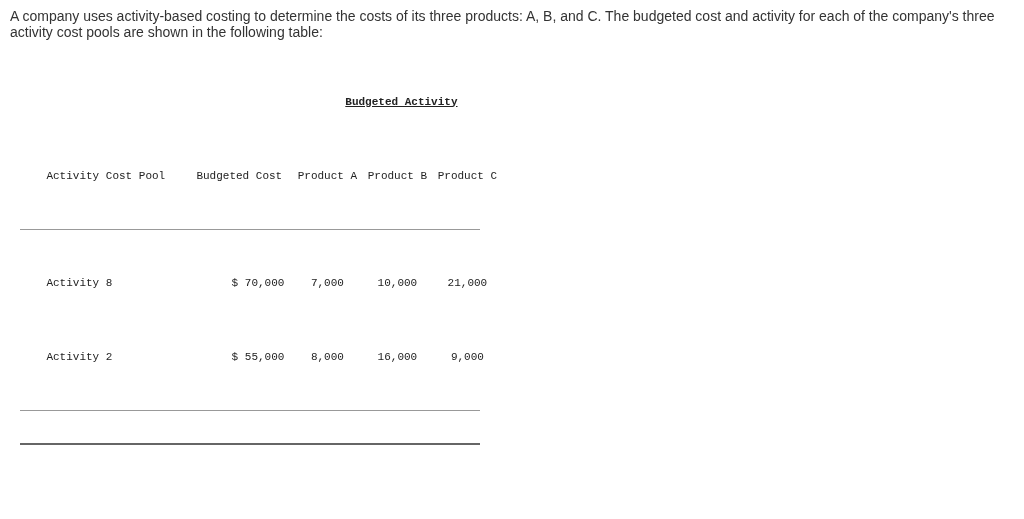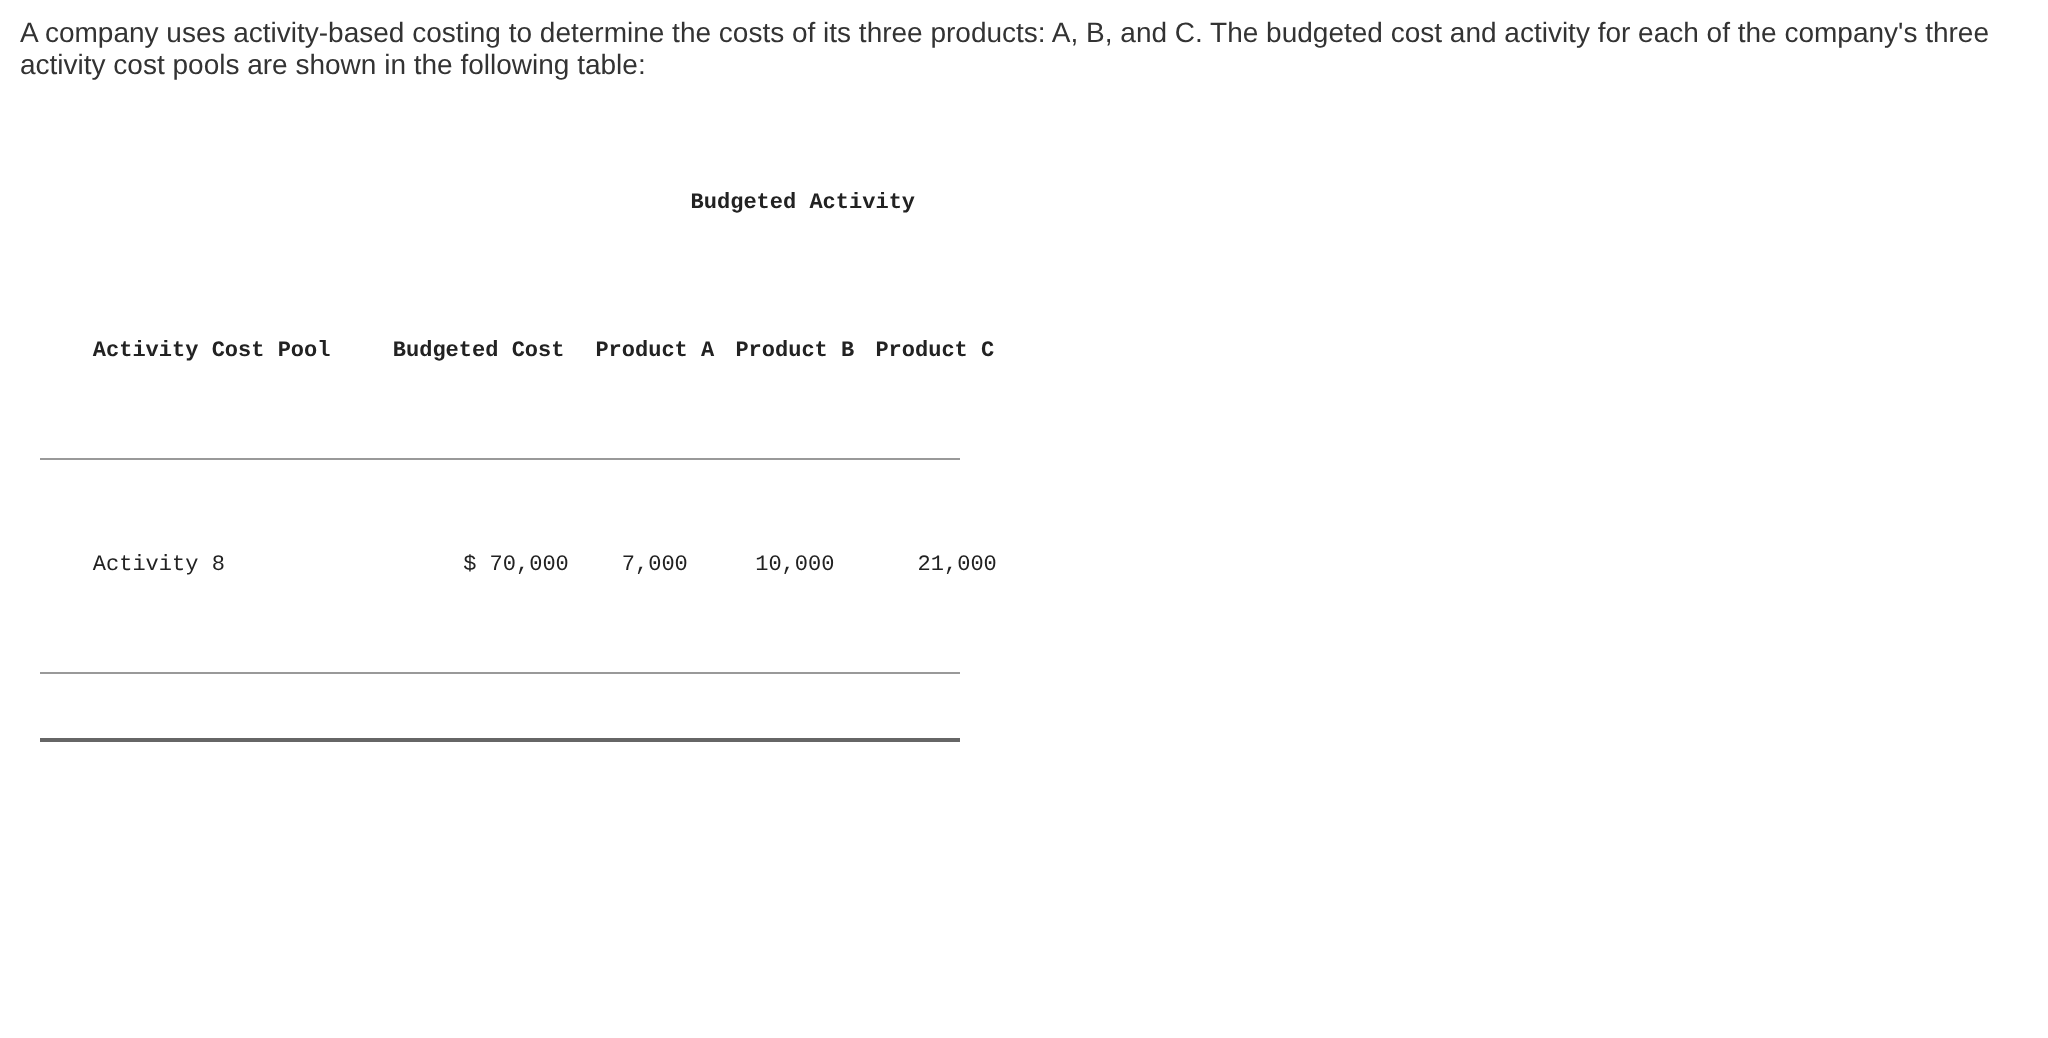--- a/index.html
+++ b/index.html
@@ -21,36 +21,39 @@
     font-size: 11px;
     line-height: 1.35;
     color: #222;
     white-space: pre;
   }
   .row { display: block; }
   .c-pool { display: inline-block; width: 150px; }
   .c-budget { display: inline-block; width: 100px; text-align: right; padding-right: 12px; }
   .c-a { display: inline-block; width: 70px; text-align: center; padding-right: 8px; }
   .c-b { display: inline-block; width: 70px; text-align: center; padding-right: 8px; }
-  .c-c { display: inline-block; width: 70px; text-align: right; padding-right: 8px; }
-  .header-line2 { font-weight: bold; }
+  .c-c { display: inline-block; width: 70px; text-align: center; padding-right: 8px; }
+  .header-line2 { font-weight: normal; }
   .hr-thin { border: none; border-top: 1px solid #999; width: 460px; margin: 1px 0; }
   .hr-thick { border: none; border-top: 2px solid #666; width: 460px; margin-top: 1px; }
 </style>
 </head>
 <body>
 
 <div class="prompt">A company uses activity-based costing to determine the costs of its three products: A, B, and C. The budgeted cost and activity for each of the company's three activity cost pools are shown in the following table:</div>
 
 <div class="data-table">
   <span class="row">
-    <span class="c-pool"></span><span class="c-budget"></span><span style="display:inline-block;width:210px;text-align:center;font-weight:bold;">Budgeted Activity</span>
+    <span class="c-pool"></span><span class="c-budget"></span><span style="display:inline-block;width:210px;text-align:center;font-weight:bold;text-decoration:underline;">Budgeted Activity</span>
   </span>
   <span class="row header-line2">
     <span class="c-pool">Activity Cost Pool</span><span class="c-budget" style="text-align:left;">Budgeted Cost</span><span class="c-a" style="text-align:center;">Product A</span><span class="c-b" style="text-align:center;">Product B</span><span class="c-c" style="text-align:center;">Product C</span>
   </span>
   <hr class="hr-thin">
   <span class="row">
     <span class="c-pool">Activity 8</span><span class="c-budget">$ 70,000</span><span class="c-a">7,000</span><span class="c-b">10,000</span><span class="c-c">21,000</span>
   </span>
+  <span class="row">
+    <span class="c-pool">Activity 2</span><span class="c-budget">$ 55,000</span><span class="c-a">8,000</span><span class="c-b">16,000</span><span class="c-c">9,000</span>
+  </span>
   <hr class="hr-thin">
   <hr class="hr-thick">
 </div>
 
 </body></html>

